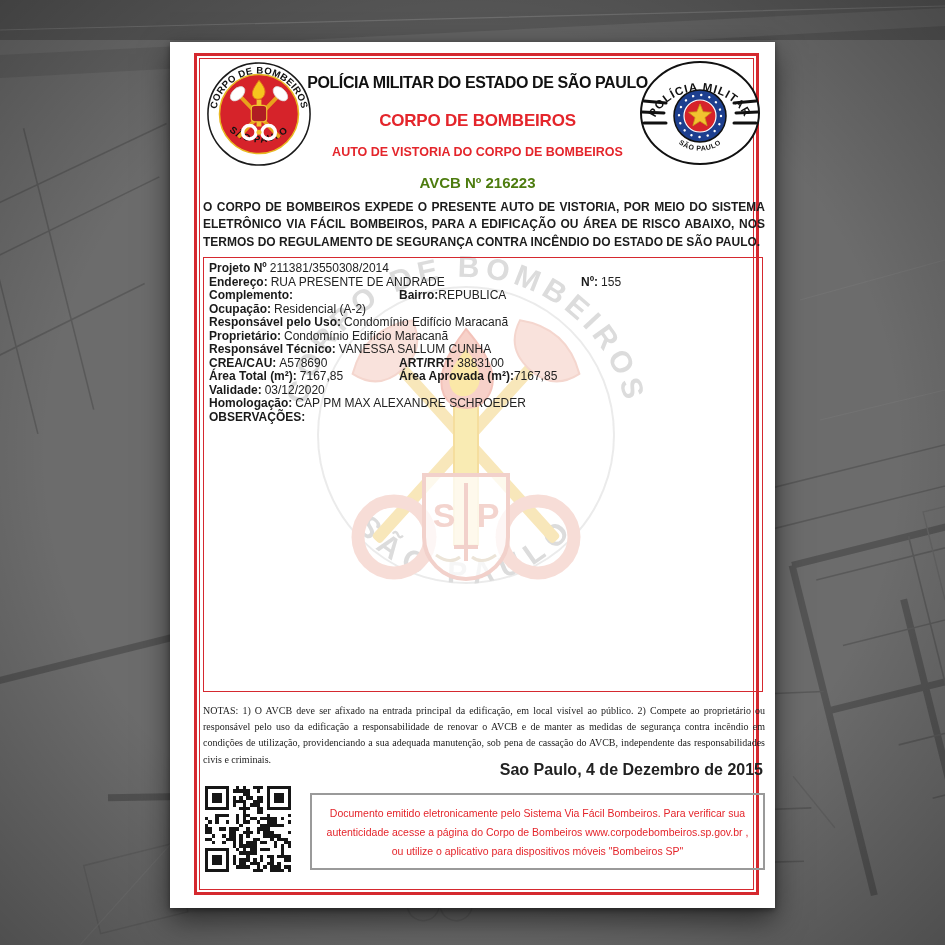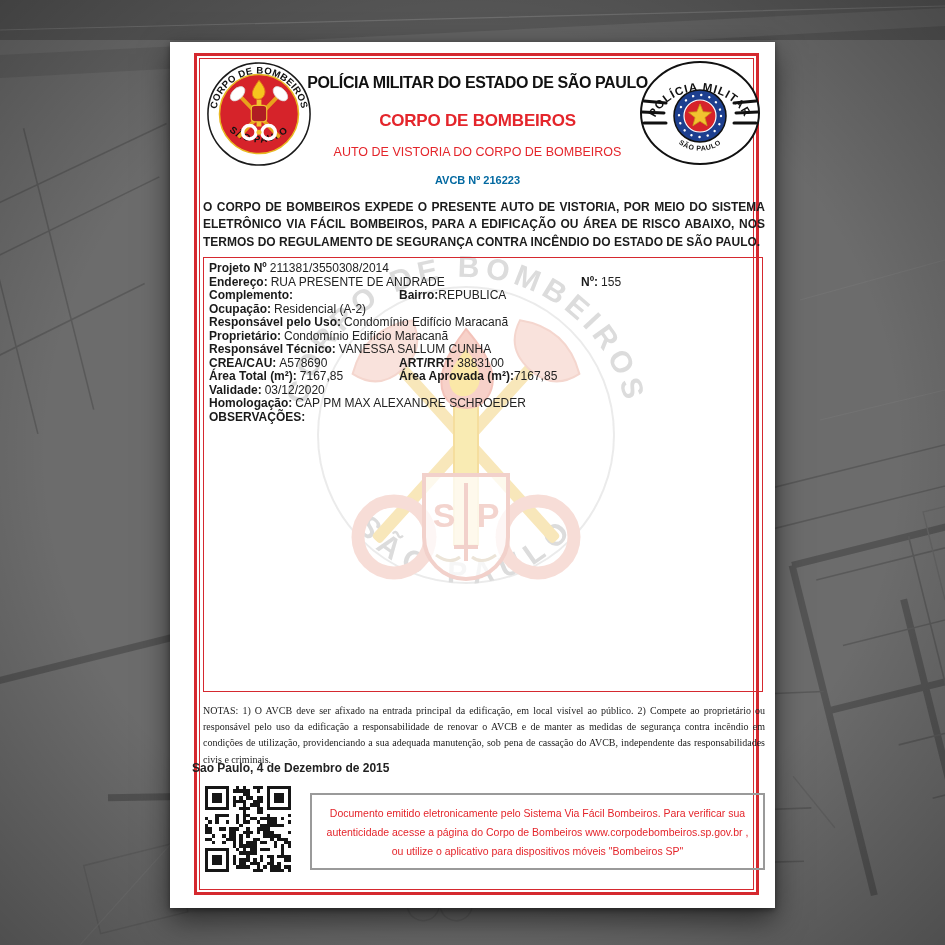--- a/index.html
+++ b/index.html
@@ -10,38 +10,38 @@
   .page{position:absolute;left:170px;top:42px;width:605px;height:866px;background:#ffffff;
     box-shadow:0 12px 28px rgba(0,0,0,.55), 0 2px 6px rgba(0,0,0,.4);}
   .watermark{position:absolute;left:106px;top:203px;width:380px;height:380px;z-index:0;}
   .border-outer{position:absolute;left:24px;top:11px;right:16px;bottom:13px;
     border:3px solid #d5292f;z-index:1;pointer-events:none;}
   .border-inner{position:absolute;inset:2px;border:1px solid #d5292f;}
   .content{position:absolute;inset:0;z-index:2;}
   .ctr{position:absolute;left:40px;right:30px;text-align:center;}
   .t-title{top:32px;font-size:16px;font-weight:700;letter-spacing:-.4px;color:#111;}
   .t-corps{top:69px;font-size:17px;font-weight:700;letter-spacing:-.2px;color:#e4252b;}
-  .t-doctype{top:103px;font-size:12.5px;font-weight:400;color:#e4252b;}
-  .t-avcb{top:132px;font-size:11px;font-weight:700;color:#0369a1;}
+  .t-doctype{top:103px;font-size:12.5px;font-weight:700;color:#e4252b;}
+  .t-avcb{top:132px;font-size:15px;font-weight:700;color:#4d7c0f;}
   .badge{position:absolute;}
   .badge-left{left:36px;top:18px;width:106px;height:108px;}
   .badge-right{left:468px;top:17px;width:124px;height:108px;}
   .intro{position:absolute;left:33px;top:157px;width:562px;font-size:12px;font-weight:700;
     color:#1c1c1c;text-align:justify;line-height:17.4px;}
   .fields-box{position:absolute;left:33px;top:215px;width:560px;height:435px;
     border:1px solid #d5292f;box-sizing:border-box;padding:3px 0 0 5px;}
   .frow{position:relative;height:13.5px;font-size:12px;color:#222;white-space:nowrap;}
   .frow b{font-weight:700;color:#1a1a1a;}
   .frow .v{margin-left:3px;}
   .frow .v0{margin-left:0;}
   .col2{position:absolute;top:0;}
   .notes{position:absolute;left:33px;top:661px;width:562px;font-size:10px;color:#222;
     text-align:justify;line-height:16.2px;font-family:Liberation Serif, serif;}
-  .dateline{position:absolute;left:22px;top:719px;width:560px;
-    font-size:12px;font-weight:700;color:#222;}
+  .dateline{position:absolute;left:33px;top:719px;width:560px;text-align:right;
+    font-size:16px;font-weight:700;color:#222;}
   .qr{position:absolute;left:35px;top:744px;width:86px;height:86px;}
   .footer-box{position:absolute;left:140px;top:751px;width:455px;height:77px;box-sizing:border-box;
     border:2px solid #9a9a9a;padding:9px 14px 0 14px;text-align:center;
     font-size:10.5px;line-height:19px;color:#e4252b;}
 </style>
 </head>
 <body>
 
 <div class="stage">
 

